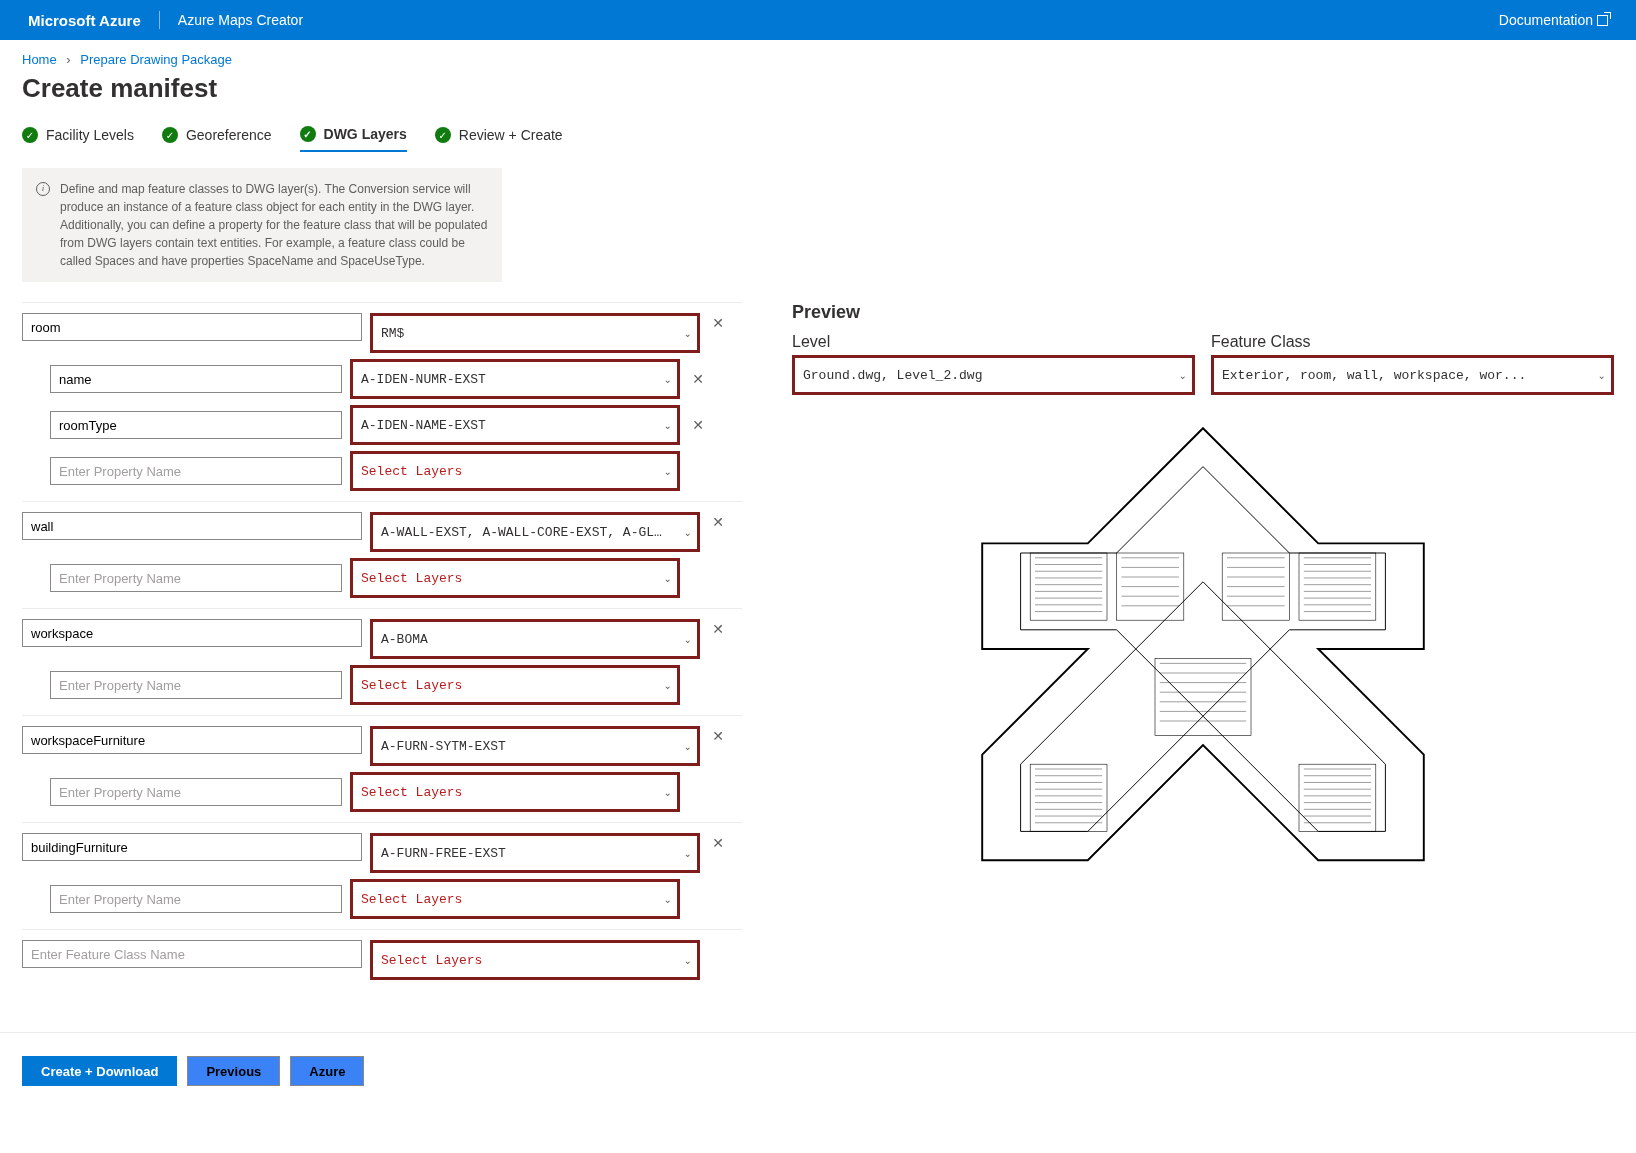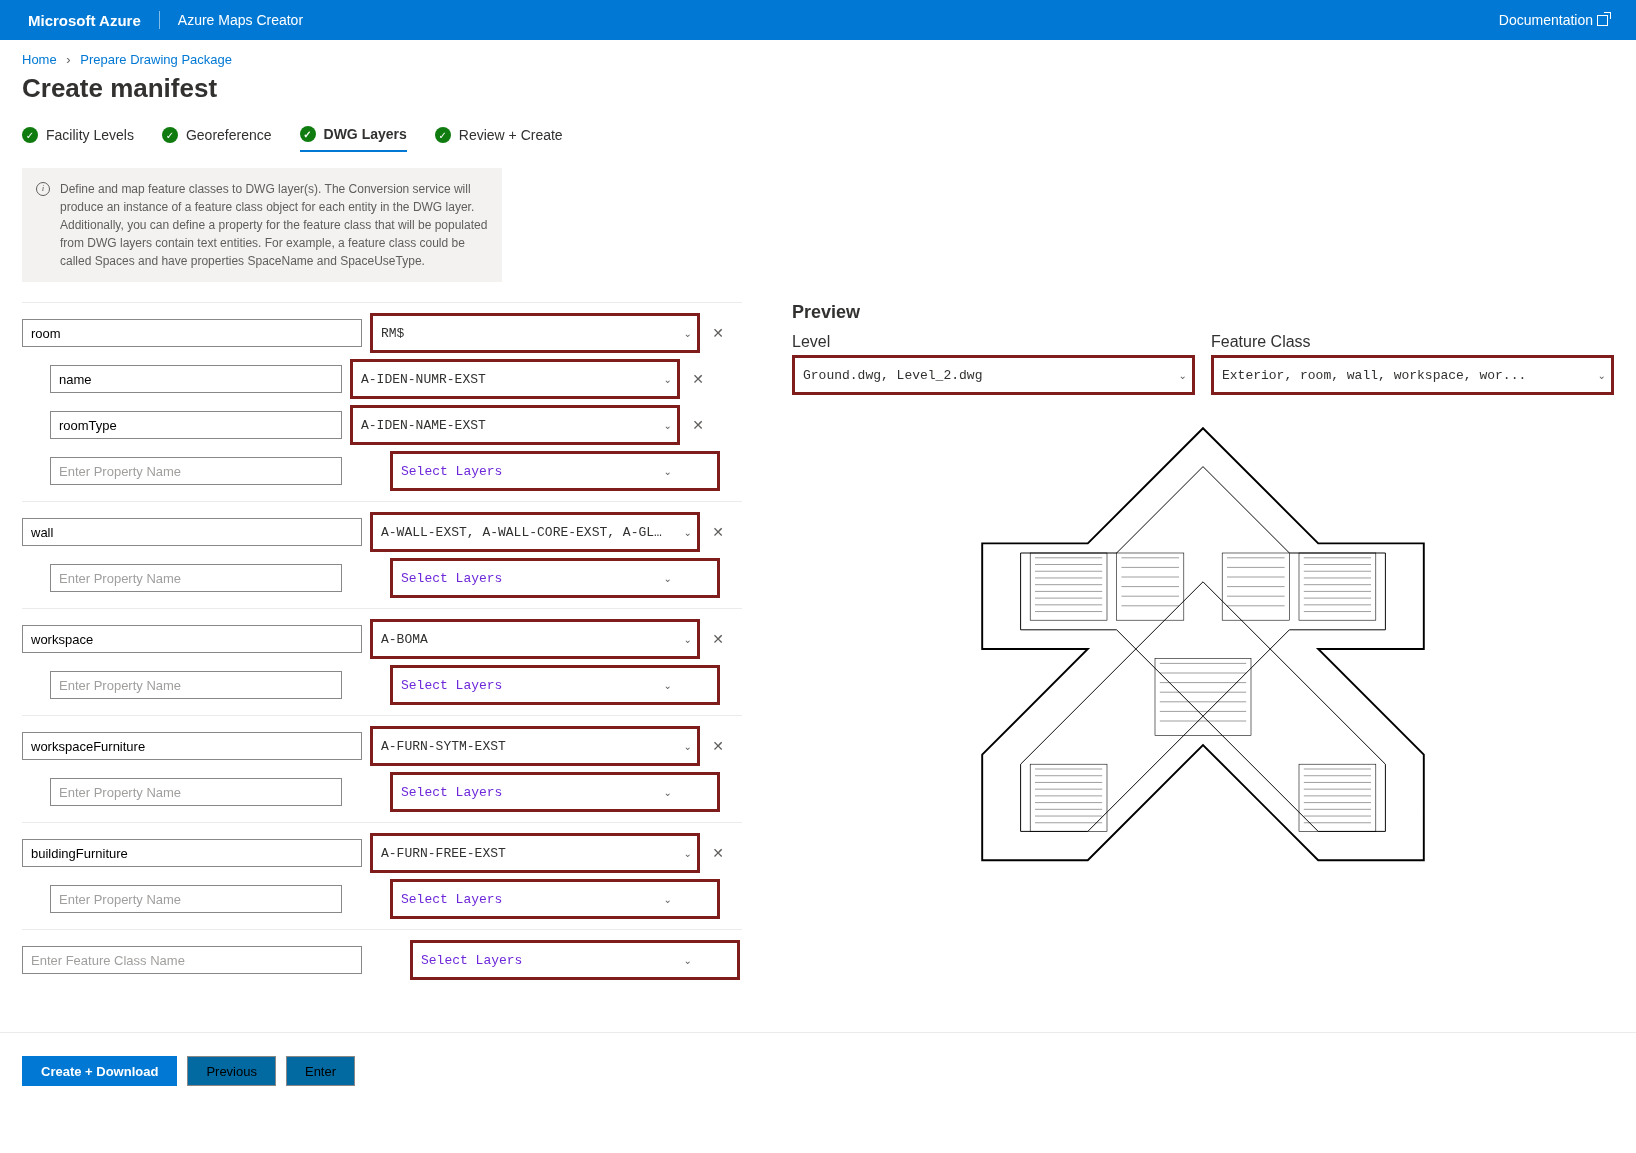--- a/index.html
+++ b/index.html
@@ -25,46 +25,46 @@
 
 .info-box { background: #f3f2f1; padding: 12px 14px; display: flex; gap: 10px; max-width: 480px; font-size: 12px; color: #605e5c; line-height: 1.5; margin-bottom: 20px; }
 .info-icon { width: 14px; height: 14px; border: 1px solid #605e5c; border-radius: 50%; display: inline-flex; align-items: center; justify-content: center; font-size: 9px; flex-shrink: 0; margin-top: 2px; font-style: italic; font-family: Georgia, serif; }
 
 .main-grid { display: flex; gap: 50px; }
 .form-col { flex: 0 0 720px; }
 .preview-col { flex: 1; }
 
 .fc-group { border-top: 1px solid #edebe9; padding: 10px 0 4px; }
 .fc-group:first-child { border-top: 1px solid #edebe9; }
-.fc-row { display: flex; align-items: center; gap: 8px; margin-bottom: 6px; }
+.fc-row { display: flex; gap: 8px; margin-bottom: 6px; }
 .prop-row { display: flex; align-items: center; gap: 8px; margin-bottom: 6px; padding-left: 28px; }
 
 .txt-input { height: 28px; border: 1px solid #8a8886; padding: 0 8px; font-size: 13px; background: #fff; font-family: inherit; }
 .txt-input::placeholder { color: #a19f9d; }
 .fc-name { width: 340px; }
 .prop-name { width: 292px; }
 
 .sel-wrap { position: relative; width: 330px; }
 .sel-btn { width: 100%; height: 40px; border: 3px solid #7f1d1d; background: #fff; text-align: left; padding: 0 28px 0 8px; font-size: 13px; font-family: Liberation Mono, monospace; cursor: pointer; white-space: nowrap; overflow: hidden; text-overflow: ellipsis; color: #323130; }
-.sel-btn.placeholder { color: #6d28d9; margin-left: 40px; }
+.sel-btn.placeholder { color: #b91c1c; }
 .chev { position: absolute; right: 8px; top: 50%; transform: translateY(-50%); pointer-events: none; font-size: 10px; color: #605e5c; }
 
 .remove-btn { width: 20px; height: 20px; background: none; border: none; color: #605e5c; cursor: pointer; font-size: 14px; display: flex; align-items: center; justify-content: center; }
 
 .preview-title { font-weight: 600; font-size: 18px; margin-bottom: 10px; }
 .preview-controls { display: flex; gap: 16px; margin-bottom: 14px; }
 .pc-col { flex: 1; }
 .pc-label { font-size: 16px; margin-bottom: 4px; display: block; }
 .pc-sel { position: relative; }
 .pc-sel .sel-btn { width: 100%; }
 
 .floor-plan { width: 100%; height: 480px; border: 0; display: flex; align-items: center; justify-content: center; }
 
 .bottom-bar { border-top: 1px solid #edebe9; padding: 23px 22px; display: flex; gap: 10px; margin-top: 30px; }
-.btn { height: 30px; padding: 0 18px; font-size: 13px; font-family: inherit; cursor: pointer; border: 1px solid #8a8886; background: #0369a1; }
+.btn { height: 30px; padding: 0 18px; font-size: 13px; font-family: inherit; cursor: pointer; border: 1px solid #8a8886; background: #3b82f6; font-weight: bold; }
 .btn.primary { background: #0078d4; color: #fff; border-color: #0078d4; font-weight: 600; }
 
 .ext-icon { display: inline-block; width: 11px; height: 11px; border: 1.5px solid #fff; position: relative; }
 .ext-icon::after { content: ""; position: absolute; top: -4px; right: -4px; width: 6px; height: 6px; border-top: 1.5px solid #fff; border-right: 1.5px solid #fff; }
 </style>
 </head>
 <body>
 
 <div class="top-bar">
   <div class="top-left">
@@ -334,14 +334,14 @@
           </g>
         </svg>
       </div>
     </div>
   </div>
 </div>
 
 <div class="bottom-bar">
   <button class="btn primary">Create + Download</button>
   <button class="btn">Previous</button>
-  <button class="btn">Enter</button>
+  <button class="btn">Azure</button>
 </div>
 
 </body></html>

